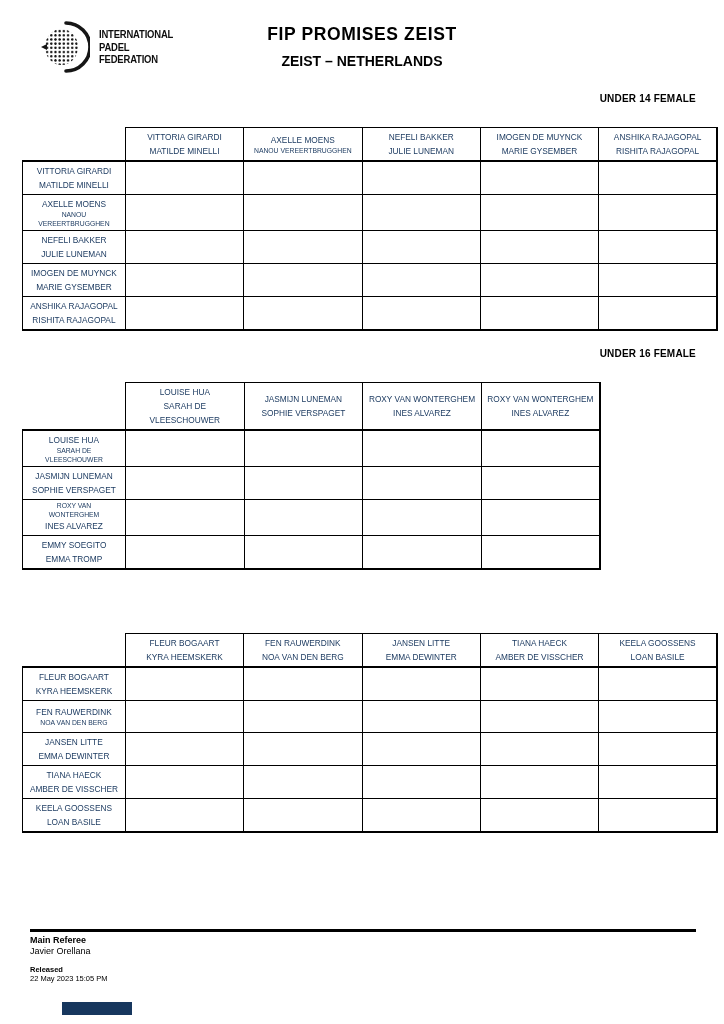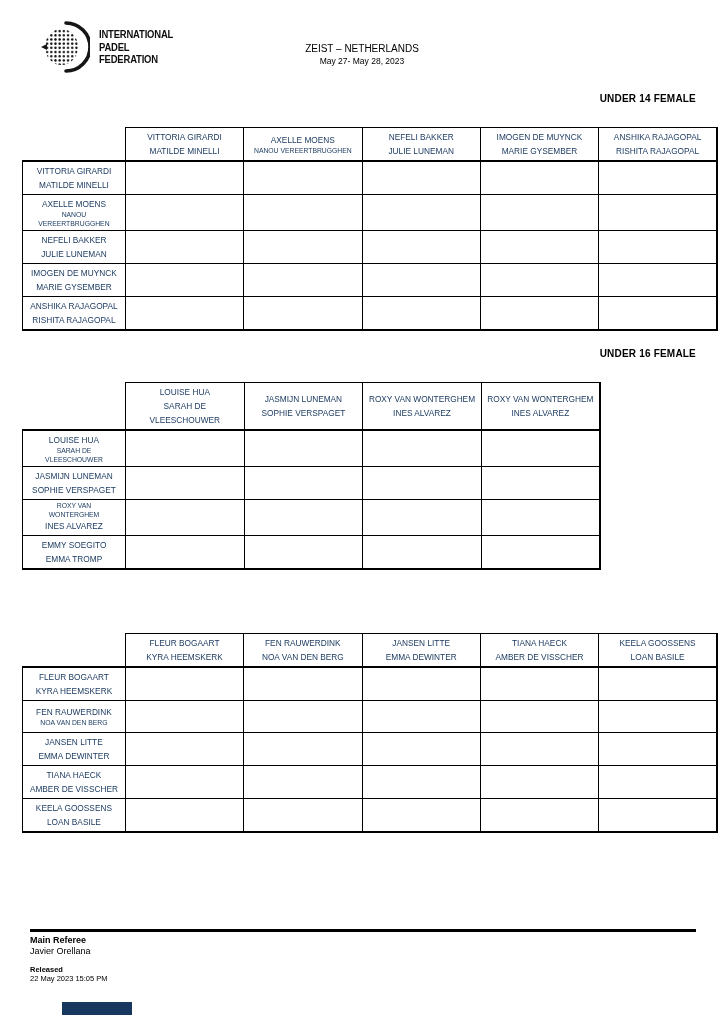--- a/index.html
+++ b/index.html
@@ -16,21 +16,21 @@
   .logo-dots{position:absolute;left:1px;top:9px;width:33px;height:36px;border-radius:50%;
     background-image:radial-gradient(circle,#161616 1.05px,transparent 1.3px);
     background-size:4.2px 4.2px;}
   .logo-arc{position:absolute;left:0;top:0;}
   .logo-arrow{position:absolute;left:-3px;top:24px;width:0;height:0;
     border-top:3.5px solid transparent;border-bottom:3.5px solid transparent;border-right:6px solid #161616;}
   .org{font-weight:700;font-size:10.5px;line-height:12.5px;color:#0e0e0e;
     letter-spacing:-0.2px;transform:scaleX(.9);transform-origin:0 50%;white-space:nowrap;}
   .title-block{position:absolute;left:0;top:24px;width:100%;text-align:center;}
   .main-title{font-size:17.5px;font-weight:800;letter-spacing:.6px;color:#000;}
-  .sub-title{font-size:10px;font-weight:400;color:#000;margin-top:19px;}
+  .sub-title{font-size:14px;font-weight:700;color:#000;margin-top:8px;}
   .dates{font-size:8.5px;color:#000;margin-top:2px;}
 
   
   #sections section{position:absolute;left:22px;width:696px;}
   #sections section:nth-child(1){top:93px;}
   #sections section:nth-child(2){top:348px;}
   #sections section:nth-child(3){top:611px;}
   .section-label{font-size:10px;font-weight:800;color:#000;text-align:right;
     padding-right:22px;letter-spacing:.2px;height:12px;}
   table.rr{border-collapse:collapse;table-layout:fixed;margin-top:22px;padding-left:8px;}
@@ -72,22 +72,22 @@
       <div class="logo-arrow"></div>
     </div>
     <div class="org">
       <div>INTERNATIONAL</div>
       <div>PADEL</div>
       <div>FEDERATION</div>
     </div>
   </div>
 
   <div class="title-block">
+    <div class="main-title">FIP PROMISES ZEIST</div>
     <div class="sub-title">ZEIST – NETHERLANDS</div>
-    <div class="dates">May 27- May 28, 2023</div>
   </div>
 
   <main id="sections">
       <section>
         <div class="section-label">UNDER 14 FEMALE</div>
         <table class="rr">
           <colgroup>
             <col class="c-rowhead">
             <col class="c-data">
             <col class="c-data">

